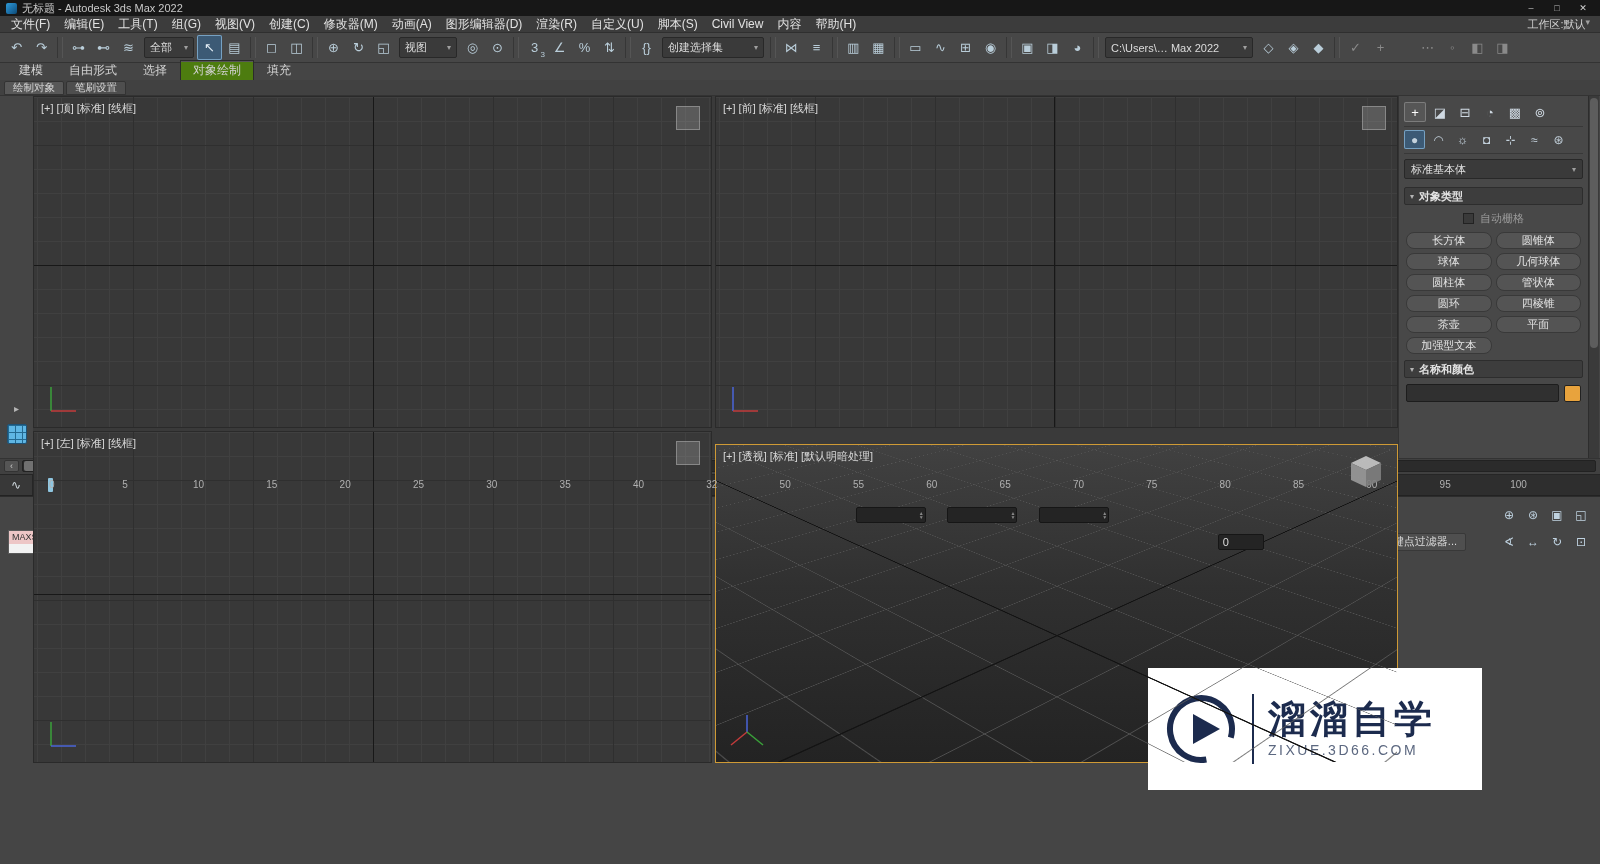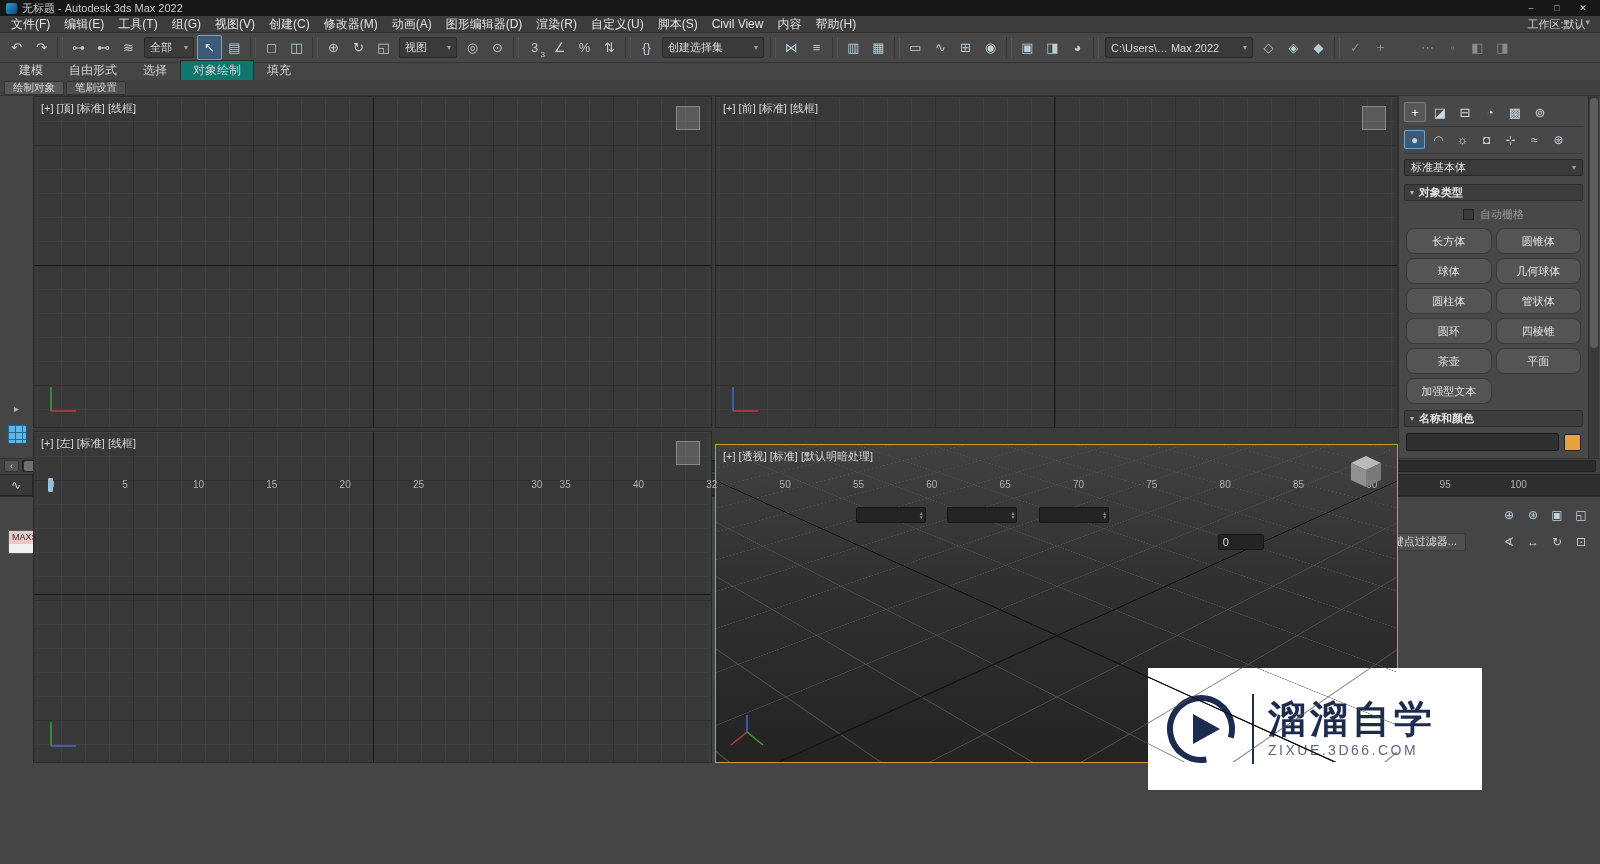--- a/index.html
+++ b/index.html
@@ -29,21 +29,21 @@
   .tsub{position:absolute;right:2px;bottom:1px;font-size:8px;color:#b9cdd9;}
   .tsep{width:6px;height:21px;border-left:1px solid #363636;border-right:1px solid #555;margin:0 3px;flex:0 0 auto;}
   .tgap{display:inline-block;height:1px;flex:0 0 auto;}
   .tcombo{height:21px;background:#3a3a3a;border:1px solid #282828;border-radius:2px;display:flex;align-items:center;justify-content:space-between;padding:0 5px;margin:0 3px;flex:0 0 auto;}
   .tclabel{font-size:11px;color:#dcdcdc;white-space:nowrap;overflow:hidden;}
   .tcarr{font-size:8px;color:#9f9f9f;margin-left:4px;}
 
   
   .ribbon-tabs{height:17px;background:#454545;display:flex;align-items:flex-end;padding:0 6px;flex:0 0 auto;}
   .rtab{padding:1px 12px;font-size:12px;color:#d2d2d2;border:1px solid transparent;border-bottom:none;}
-  .rtab.active{background:#0f766e;border-color:#2b2b2b;box-shadow:inset 0 1px 0 #565656;}
+  .rtab.active{background:#4d7c0f;border-color:#2b2b2b;box-shadow:inset 0 1px 0 #565656;}
   .ribbon-sub{height:16px;background:#414141;border-bottom:1px solid #333;display:flex;align-items:center;padding:0 4px;gap:2px;flex:0 0 auto;}
   .stab{padding:0 8px;height:14px;display:flex;align-items:center;font-size:10.5px;color:#d6d6d6;background:#4e4e4e;border:1px solid #333;border-radius:2px 2px 0 0;}
   .stab.active{background:#585858;}
 
   
   .main{flex:1;display:flex;min-height:0;}
   .left-strip{width:33px;flex:0 0 auto;display:flex;flex-direction:column;align-items:center;justify-content:flex-end;gap:10px;padding-bottom:14px;}
   .strip-arrow{color:#b5b5b5;font-size:10px;}
   .strip-grid{width:20px;height:20px;background-color:#5fb6e4;background-image:linear-gradient(#246a92 1px,transparent 1px),linear-gradient(90deg,#246a92 1px,transparent 1px);background-size:7px 7px;border:1px solid #1d5276;border-radius:2px;}
 
@@ -81,21 +81,21 @@
   .cpc{width:21px;height:19px;display:flex;align-items:center;justify-content:center;font-size:12px;color:#c4d2dd;border-radius:2px;}
   .cpc.active{background:#3c5a75;box-shadow:inset 0 0 0 1px #76a1c2;}
   .cp-combo{height:20px;margin:5px 0 2px;background:#3a3a3a;border:1px solid #282828;border-radius:2px;display:flex;align-items:center;justify-content:space-between;padding:0 6px;font-size:11px;color:#e0e0e0;gap:8px;}
   .cp-combo .arr{font-size:8px;color:#9f9f9f;}
   .rollout-h{height:18px;margin:6px 0 4px;background:#3d3d3d;border:1px solid #2d2d2d;border-radius:2px;display:flex;align-items:center;padding:0 5px;font-size:11px;font-weight:bold;color:#e2e2e2;gap:5px;}
   .rollout-h .chev{font-size:8px;color:#b5b5b5;}
   .autogrid{display:flex;align-items:center;gap:6px;justify-content:center;padding:2px 0 6px;}
   .cbx{width:11px;height:11px;background:#3a3a3a;border:1px solid #222;}
   .dimtext{font-size:11px;color:#9a9a9a;}
   .obj-grid{display:grid;grid-template-columns:1fr 1fr;gap:4px;padding:0 2px;}
-  .objbtn{height:26px;display:flex;align-items:center;justify-content:center;font-size:11px;color:#e3e3e3;background:#545454;border:1px solid #393939;border-radius:8px;white-space:nowrap;}
+  .objbtn{height:17px;display:flex;align-items:center;justify-content:center;font-size:11px;color:#e3e3e3;background:#545454;border:1px solid #393939;border-radius:8px;white-space:nowrap;}
   .namerow{display:flex;align-items:center;gap:5px;padding:2px 2px 6px;}
   .name-input{flex:1;height:18px;background:#303030;border:1px solid #1d1d1d;border-radius:2px;color:#e0e0e0;font-size:11px;padding:0 4px;}
   .swatch{width:17px;height:17px;border:1px solid #222;border-radius:2px;}
   .panel-scroll{flex:0 0 11px;background:#3a3a3a;border-left:1px solid #2d2d2d;position:relative;}
   .panel-scroll .thumb{position:absolute;left:1px;right:1px;top:2px;height:250px;background:#5d5d5d;border-radius:4px;}
 
   
   .timeslider{height:16px;background:#404040;display:flex;align-items:center;padding:0 4px;gap:3px;flex:0 0 auto;border-top:1px solid #333;}
   .ts-arrow{width:15px;height:12px;background:#555;border:1px solid #333;border-radius:2px;color:#ccc;font-size:9px;display:flex;align-items:center;justify-content:center;padding:0;}
   .ts-track{flex:1;height:12px;background:#2b2b2b;border:1px solid #222;border-radius:2px;display:flex;align-items:center;padding:0 1px;gap:2px;}
@@ -390,21 +390,21 @@
   <div class="trackbar">
     <div class="tb-left">∿</div>
     <div class="tb-ruler" id="ruler">
       <div class="tb-marker"></div>
     <span class="tick" style="left: 1.2%;">0</span>
         <span class="tick" style="left: 5.88%;">5</span>
         <span class="tick" style="left: 10.56%;">10</span>
         <span class="tick" style="left: 15.24%;">15</span>
         <span class="tick" style="left: 19.92%;">20</span>
         <span class="tick" style="left: 24.6%;">25</span>
-        <span class="tick" style="left: 29.28%; margin-left: 45px;">30</span>
+        <span class="tick" style="left: 29.28%;">30</span>
         <span class="tick" style="left: 33.96%;">35</span>
         <span class="tick" style="left: 38.64%;">40</span>
         <span class="tick" style="left: 43.32%;">32</span>
         <span class="tick" style="left: 48%;">50</span>
         <span class="tick" style="left: 52.68%;">55</span>
         <span class="tick" style="left: 57.36%;">60</span>
         <span class="tick" style="left: 62.04%;">65</span>
         <span class="tick" style="left: 66.72%;">70</span>
         <span class="tick" style="left: 71.4%;">75</span>
         <span class="tick" style="left: 76.08%;">80</span>

